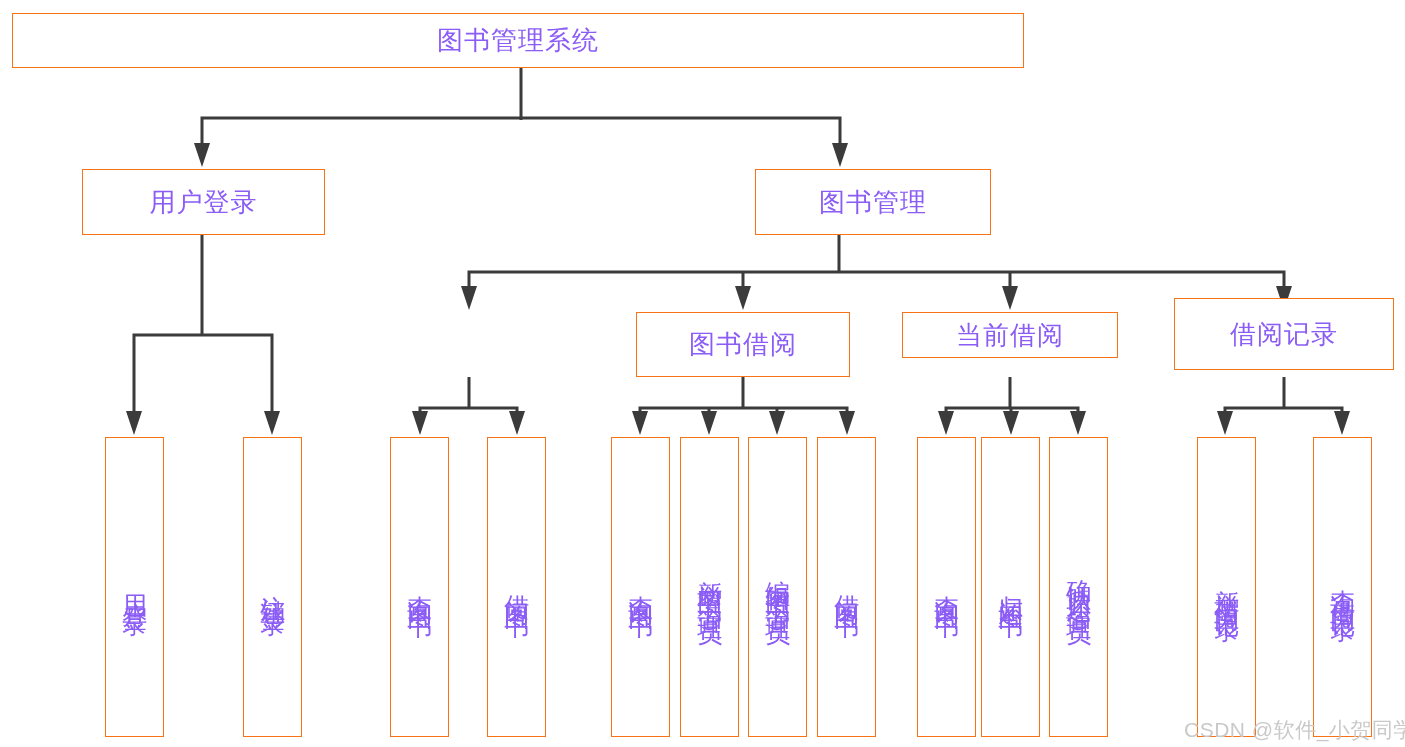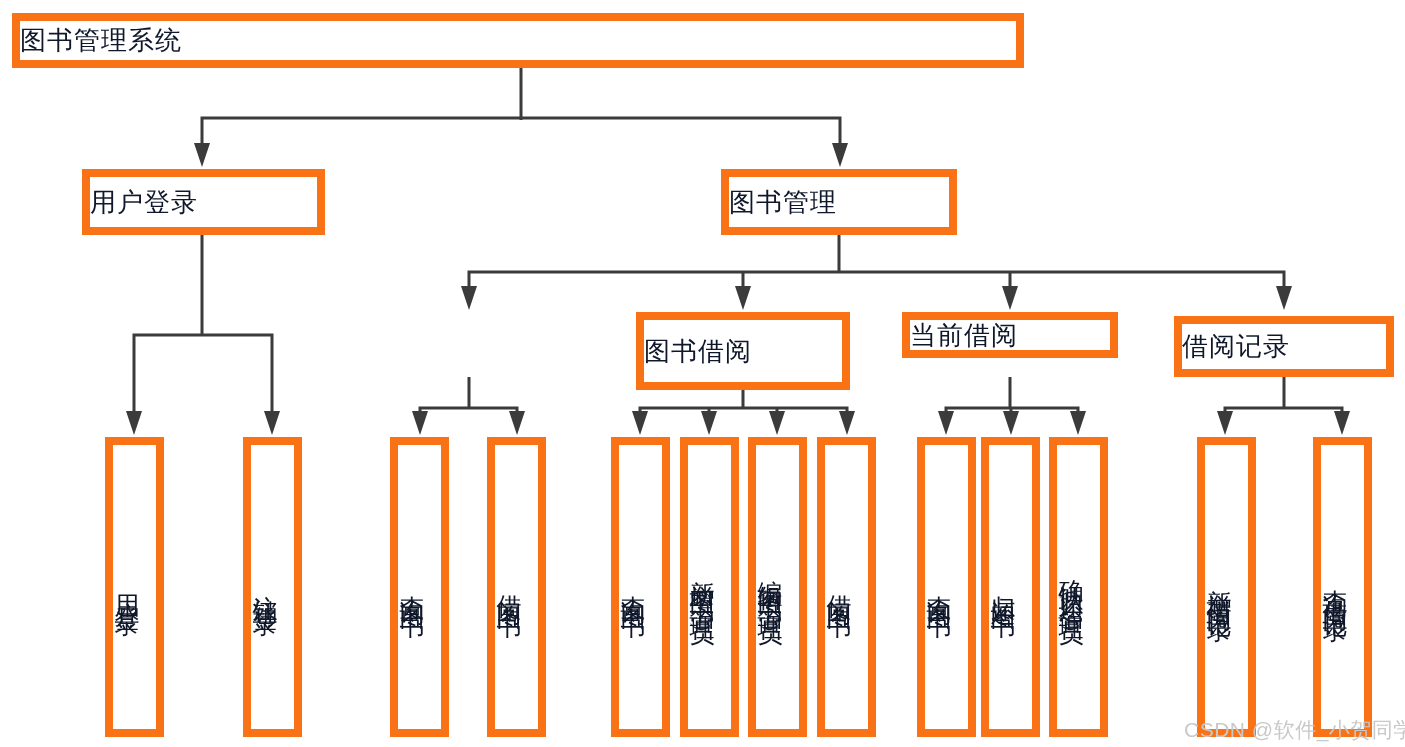--- a/index.html
+++ b/index.html
@@ -7,42 +7,43 @@
     position:relative;
     width:1405px;height:747px;
     background:#ffffff;
     font-family:"Liberation Sans", sans-serif;
     overflow:hidden;
   }
   .connectors{position:absolute;left:0;top:0;}
   .node{
     position:absolute;
     box-sizing:border-box;
-    border:8px solid #f97316;
+    border:1px solid #f97316;
     background:#ffffff;
     display:flex;
     align-items:center;
-    color:#0f172a;
+    justify-content:center;
+    color:#8b5cf6;
   }
   .h-node{font-size:26px;letter-spacing:1px;}
   .v-node .vtext{
     writing-mode:vertical-rl;
     text-orientation:mixed;
     font-size:25px;
     letter-spacing:6px;
     line-height:1.1;
   }
   
   .n-root{left:12px;top:13px;width:1012px;height:55px;}
   .n-user-login{left:82px;top:169px;width:243px;height:66px;}
-  .n-book-mgmt{left:721px;top:169px;width:236px;height:66px;}
+  .n-book-mgmt{left:755px;top:169px;width:236px;height:66px;}
   .n-nbr{left:362px;top:312px;width:215px;height:65px;}
-  .n-bb{left:636px;top:312px;width:214px;height:78px;}
+  .n-bb{left:636px;top:312px;width:214px;height:65px;}
   .n-cb{left:902px;top:312px;width:216px;height:46px;}
-  .n-br{left:1174px;top:316px;width:220px;height:61px;}
+  .n-br{left:1174px;top:298px;width:220px;height:72px;}
   
   .leaf{top:437px;width:59px;height:300px;}
   .l-login{left:105px;}
   .l-logout{left:243px;}
   .l-nbr-q{left:390px;}
   .l-nbr-b{left:487px;}
   .l-bb-q{left:611px;}
   .l-bb-a{left:680px;}
   .l-bb-e{left:748px;}
   .l-bb-b{left:817px;}

